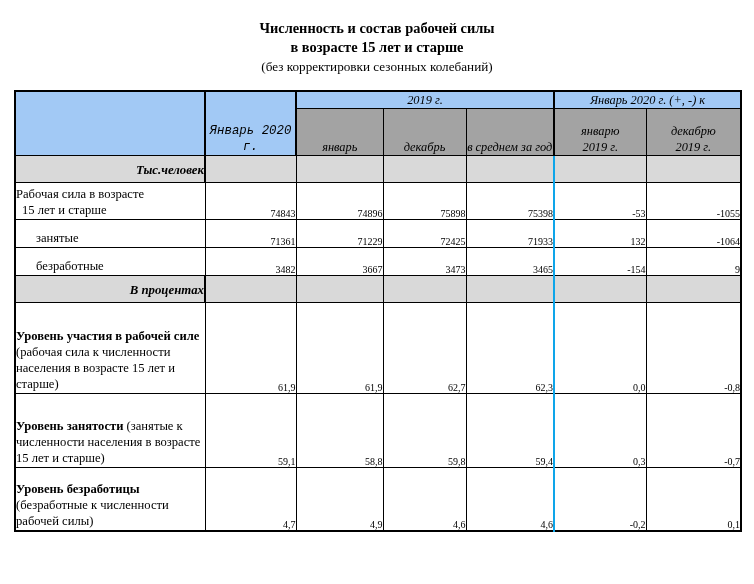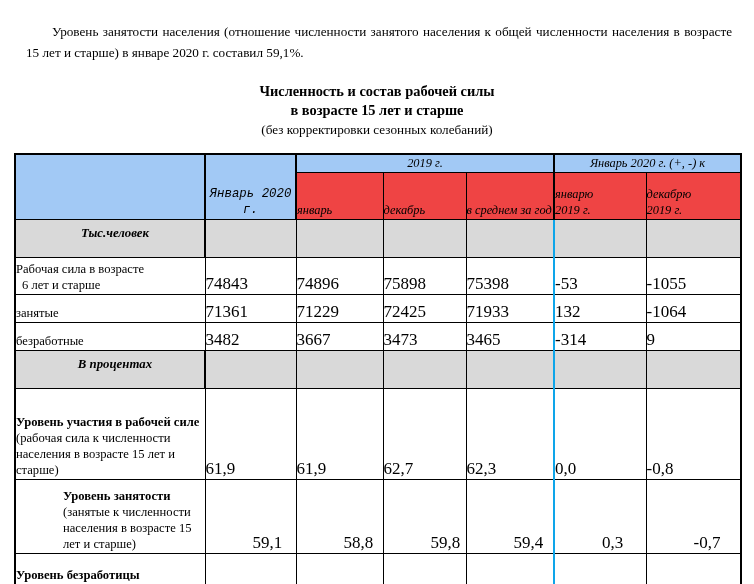--- a/index.html
+++ b/index.html
@@ -93,81 +93,81 @@
     vertical-align: top;
     padding-top: 7px;
     border-right: 2px solid #000000 !important;
     font-family: Liberation Mono, monospace;
   }
   .hdr-group {
     vertical-align: top;
     padding-top: 7px;
   }
   .hdr-sub {
-    background: #ef4444;
+    background: #a3a3a3;
     font-style: italic;
-    text-align: left;
+    text-align: center;
     font-size: 12.4px;
     line-height: 1.3;
     padding: 4px 3px 6px 3px;
     vertical-align: bottom;
     font-weight: normal;
     height: 46px;
   }
   .sep-left { border-left: 2px solid #000000 !important; }
 
   
   tr.section td {
     background: #d9d9d9;
     height: 24px;
   }
   tr.section td.lbl {
     font-style: italic;
     font-weight: bold;
     font-size: 12.8px;
-    padding: 2px 0 11px 10px;
-    text-align: center;
+    padding: 2px 0 0 10px;
+    text-align: right;
     vertical-align: middle;
     border-right: 2px solid #000000;
   }
 
   
   td.lbl {
     text-align: left;
     padding: 3px 4px 4px 10px;
     line-height: 1.27;
     font-size: 12.6px;
     vertical-align: top;
     border-right: 2px solid #000000;
   }
   td.lbl.bottom { vertical-align: bottom; }
   td.num {
+    text-align: right;
     padding: 2px 9px 4px 3px;
     vertical-align: bottom;
-    font-size: 17px;
+    font-size: 10px;
     white-space: nowrap;
   }
   td.num.grp { border-left: 2px solid #0ea5e9; }
 
   .b { font-weight: bold; }
   .ind1 { display: block; padding-left: 6px; }
-  .ind2 { display: block; }
+  .ind2 { display: block; padding-left: 20px; }
 
   tr.r-workforce td { height: 36px; margin-left: 40px; }
   tr.r-simple td { height: 27px; }
   tr.r-tall td { height: 90px; font-family: Liberation Serif, serif; }
-  tr.r-tall2 td { height: 73px; padding-left: 47px; }
+  tr.r-tall2 td { height: 73px; }
   tr.r-tall3 td { height: 62px; }
 </style>
 </head>
 <body>
 
 <div class="page">
 
-  <p class="intro">Уровень занятости населения (отношение численности занятого населения к общей численности населения в возрасте 15 лет и старше) в январе 2020 г. составил 59,1%.</p>
 
   <div class="title-block">
     <div class="title-line-1">Численность и состав рабочей силы</div>
     <div class="title-line-2">в возрасте 15 лет и старше</div>
     <div class="title-line-3">(без корректировки сезонных колебаний)</div>
   </div>
 
   <div class="table-wrap">
     <table class="stat">
       <colgroup>
@@ -208,21 +208,21 @@
           <td></td>
           <td></td>
           <td></td>
           <td class="num grp"></td>
           <td></td>
         </tr>
 
         <tr class="r-workforce">
           <td class="lbl bottom">
             <span>Рабочая сила в возрасте</span>
-            <span class="ind1">6 лет и старше</span>
+            <span class="ind1">15 лет и старше</span>
           </td>
           <td class="num">74843</td>
           <td class="num">74896</td>
           <td class="num">75898</td>
           <td class="num">75398</td>
           <td class="num grp">-53</td>
           <td class="num">-1055</td>
         </tr>
 
         <tr class="r-simple">
@@ -238,21 +238,21 @@
         </tr>
 
         <tr class="r-simple">
           <td class="lbl bottom">
             <span class="ind2">безработные</span>
           </td>
           <td class="num">3482</td>
           <td class="num">3667</td>
           <td class="num">3473</td>
           <td class="num">3465</td>
-          <td class="num grp">-314</td>
+          <td class="num grp">-154</td>
           <td class="num">9</td>
         </tr>
 
         <tr class="section">
           <td class="lbl">В процентах</td>
           <td></td>
           <td></td>
           <td></td>
           <td></td>
           <td class="num grp"></td>

